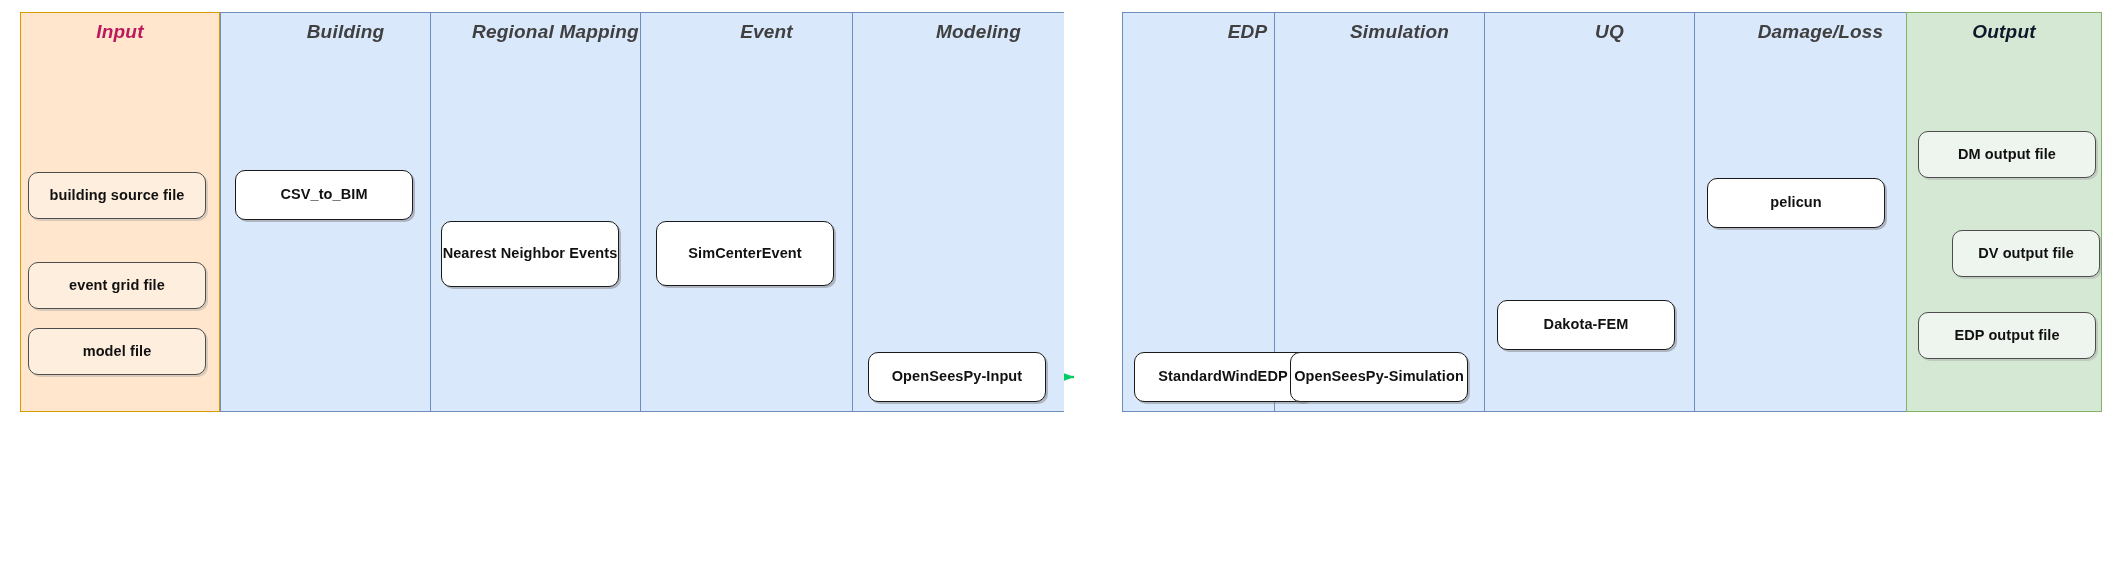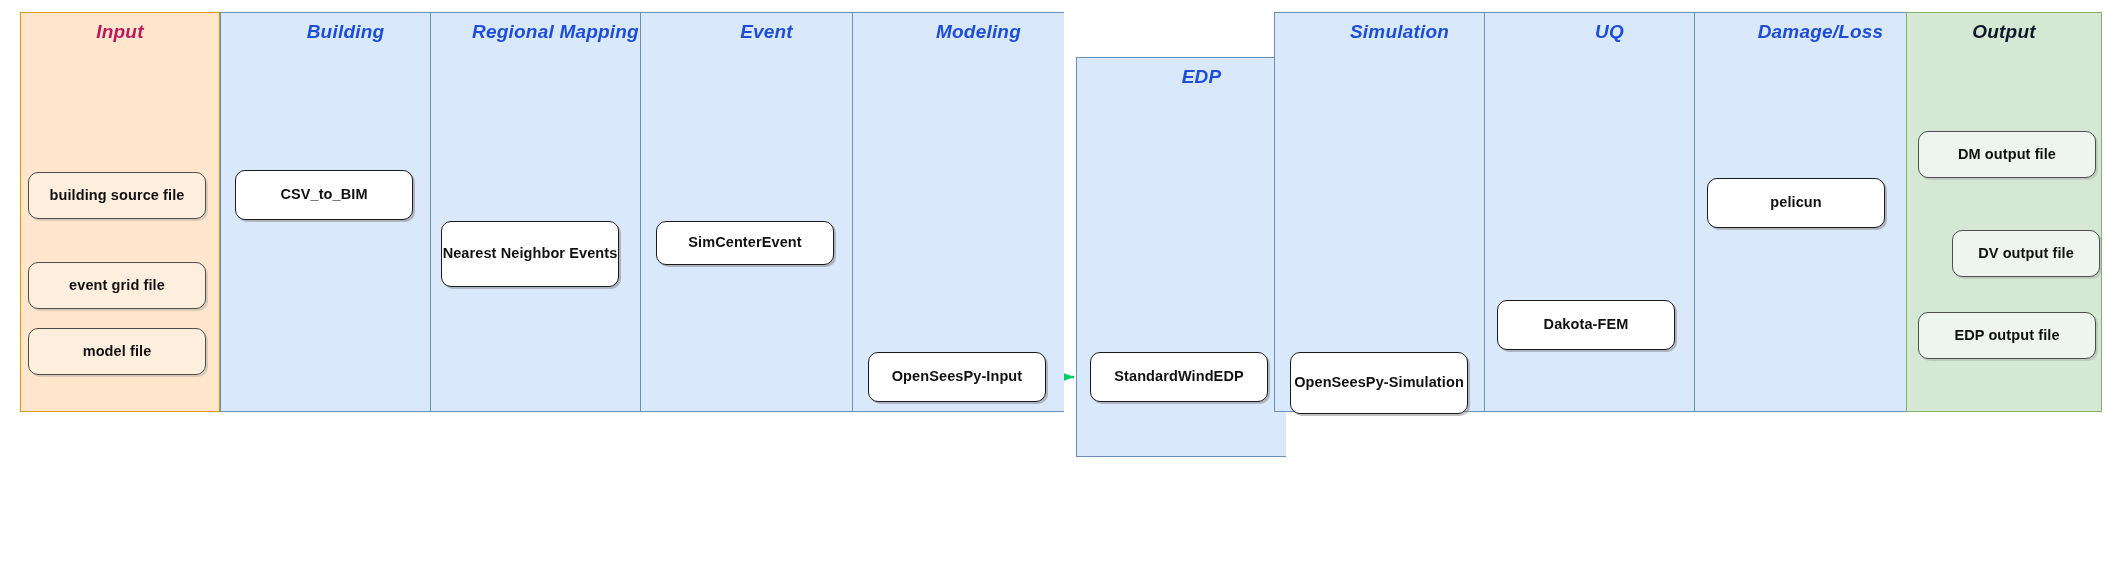--- a/index.html
+++ b/index.html
@@ -46,21 +46,21 @@
     top: 8px;
     left: 0;
     right: 0;
     text-align: center;
     font-size: 19px;
     font-weight: bold;
     font-style: italic;
     letter-spacing: 0.2px;
     pointer-events: none;
   }
-  .t-blue { color: #1d4ed8; padding-left: 40px; }
+  .t-blue { color: #404040; padding-left: 40px; }
   .t-orange { color: #be185d; }
   .t-green { color: #0f172a; }
 
   .node {
     position: absolute;
     box-sizing: border-box;
     display: flex;
     align-items: center;
     justify-content: center;
     border-radius: 10px;
@@ -136,21 +136,21 @@
       </div>
       <div class="lane lane-blue" style="left: 430px; width: 210px;">
         <div class="lane-title t-blue">Regional Mapping</div>
       </div>
       <div class="lane lane-blue" style="left: 640px; width: 212px;">
         <div class="lane-title t-blue">Event</div>
       </div>
       <div class="lane lane-blue" style="left: 852px; width: 212px;">
         <div class="lane-title t-blue">Modeling</div>
       </div>
-      <div class="lane lane-blue" style="left: 1076px; width: 210px; margin-top: 45px;">
+      <div class="lane lane-blue" style="left: 1122px; width: 210px;">
         <div class="lane-title t-blue">EDP</div>
       </div>
       <div class="lane lane-blue" style="left: 1274px; width: 210px;">
         <div class="lane-title t-blue">Simulation</div>
       </div>
       <div class="lane lane-blue" style="left: 1484px; width: 210px;">
         <div class="lane-title t-blue">UQ</div>
       </div>
       <div class="lane lane-blue" style="left: 1694px; width: 212px;">
         <div class="lane-title t-blue">Damage/Loss</div>
@@ -168,30 +168,30 @@
       </div>
       <div class="node node-input" style="left: 28px; top: 328px; width: 178px; height: 47px;">
         <span>model file</span>
       </div>
       <div class="node node-process" style="left: 235px; top: 170px; width: 178px; height: 50px;">
         <span>CSV_to_BIM</span>
       </div>
       <div class="node node-process" style="left: 441px; top: 221px; width: 178px; height: 66px;">
         <span>Nearest Neighbor Events</span>
       </div>
-      <div class="node node-process" style="left: 656px; top: 221px; width: 178px; height: 44px;">
+      <div class="node node-process" style="left: 656px; top: 221px; width: 178px; height: 65px;">
         <span>SimCenterEvent</span>
       </div>
       <div class="node node-process" style="left: 868px; top: 352px; width: 178px; height: 50px;">
         <span>OpenSeesPy-Input</span>
       </div>
-      <div class="node node-process" style="left: 1090px; top: 352px; width: 178px; height: 50px;">
+      <div class="node node-process" style="left: 1134px; top: 352px; width: 178px; height: 50px;">
         <span>StandardWindEDP</span>
       </div>
-      <div class="node node-process" style="left: 1290px; top: 352px; width: 178px; height: 62px;">
+      <div class="node node-process" style="left: 1290px; top: 352px; width: 178px; height: 50px;">
         <span>OpenSeesPy-Simulation</span>
       </div>
       <div class="node node-process" style="left: 1497px; top: 300px; width: 178px; height: 50px;">
         <span>Dakota-FEM</span>
       </div>
       <div class="node node-process" style="left: 1707px; top: 178px; width: 178px; height: 50px;">
         <span>pelicun</span>
       </div>
       <div class="node node-output" style="left: 1918px; top: 131px; width: 178px; height: 47px;">
         <span>DM output file</span>

